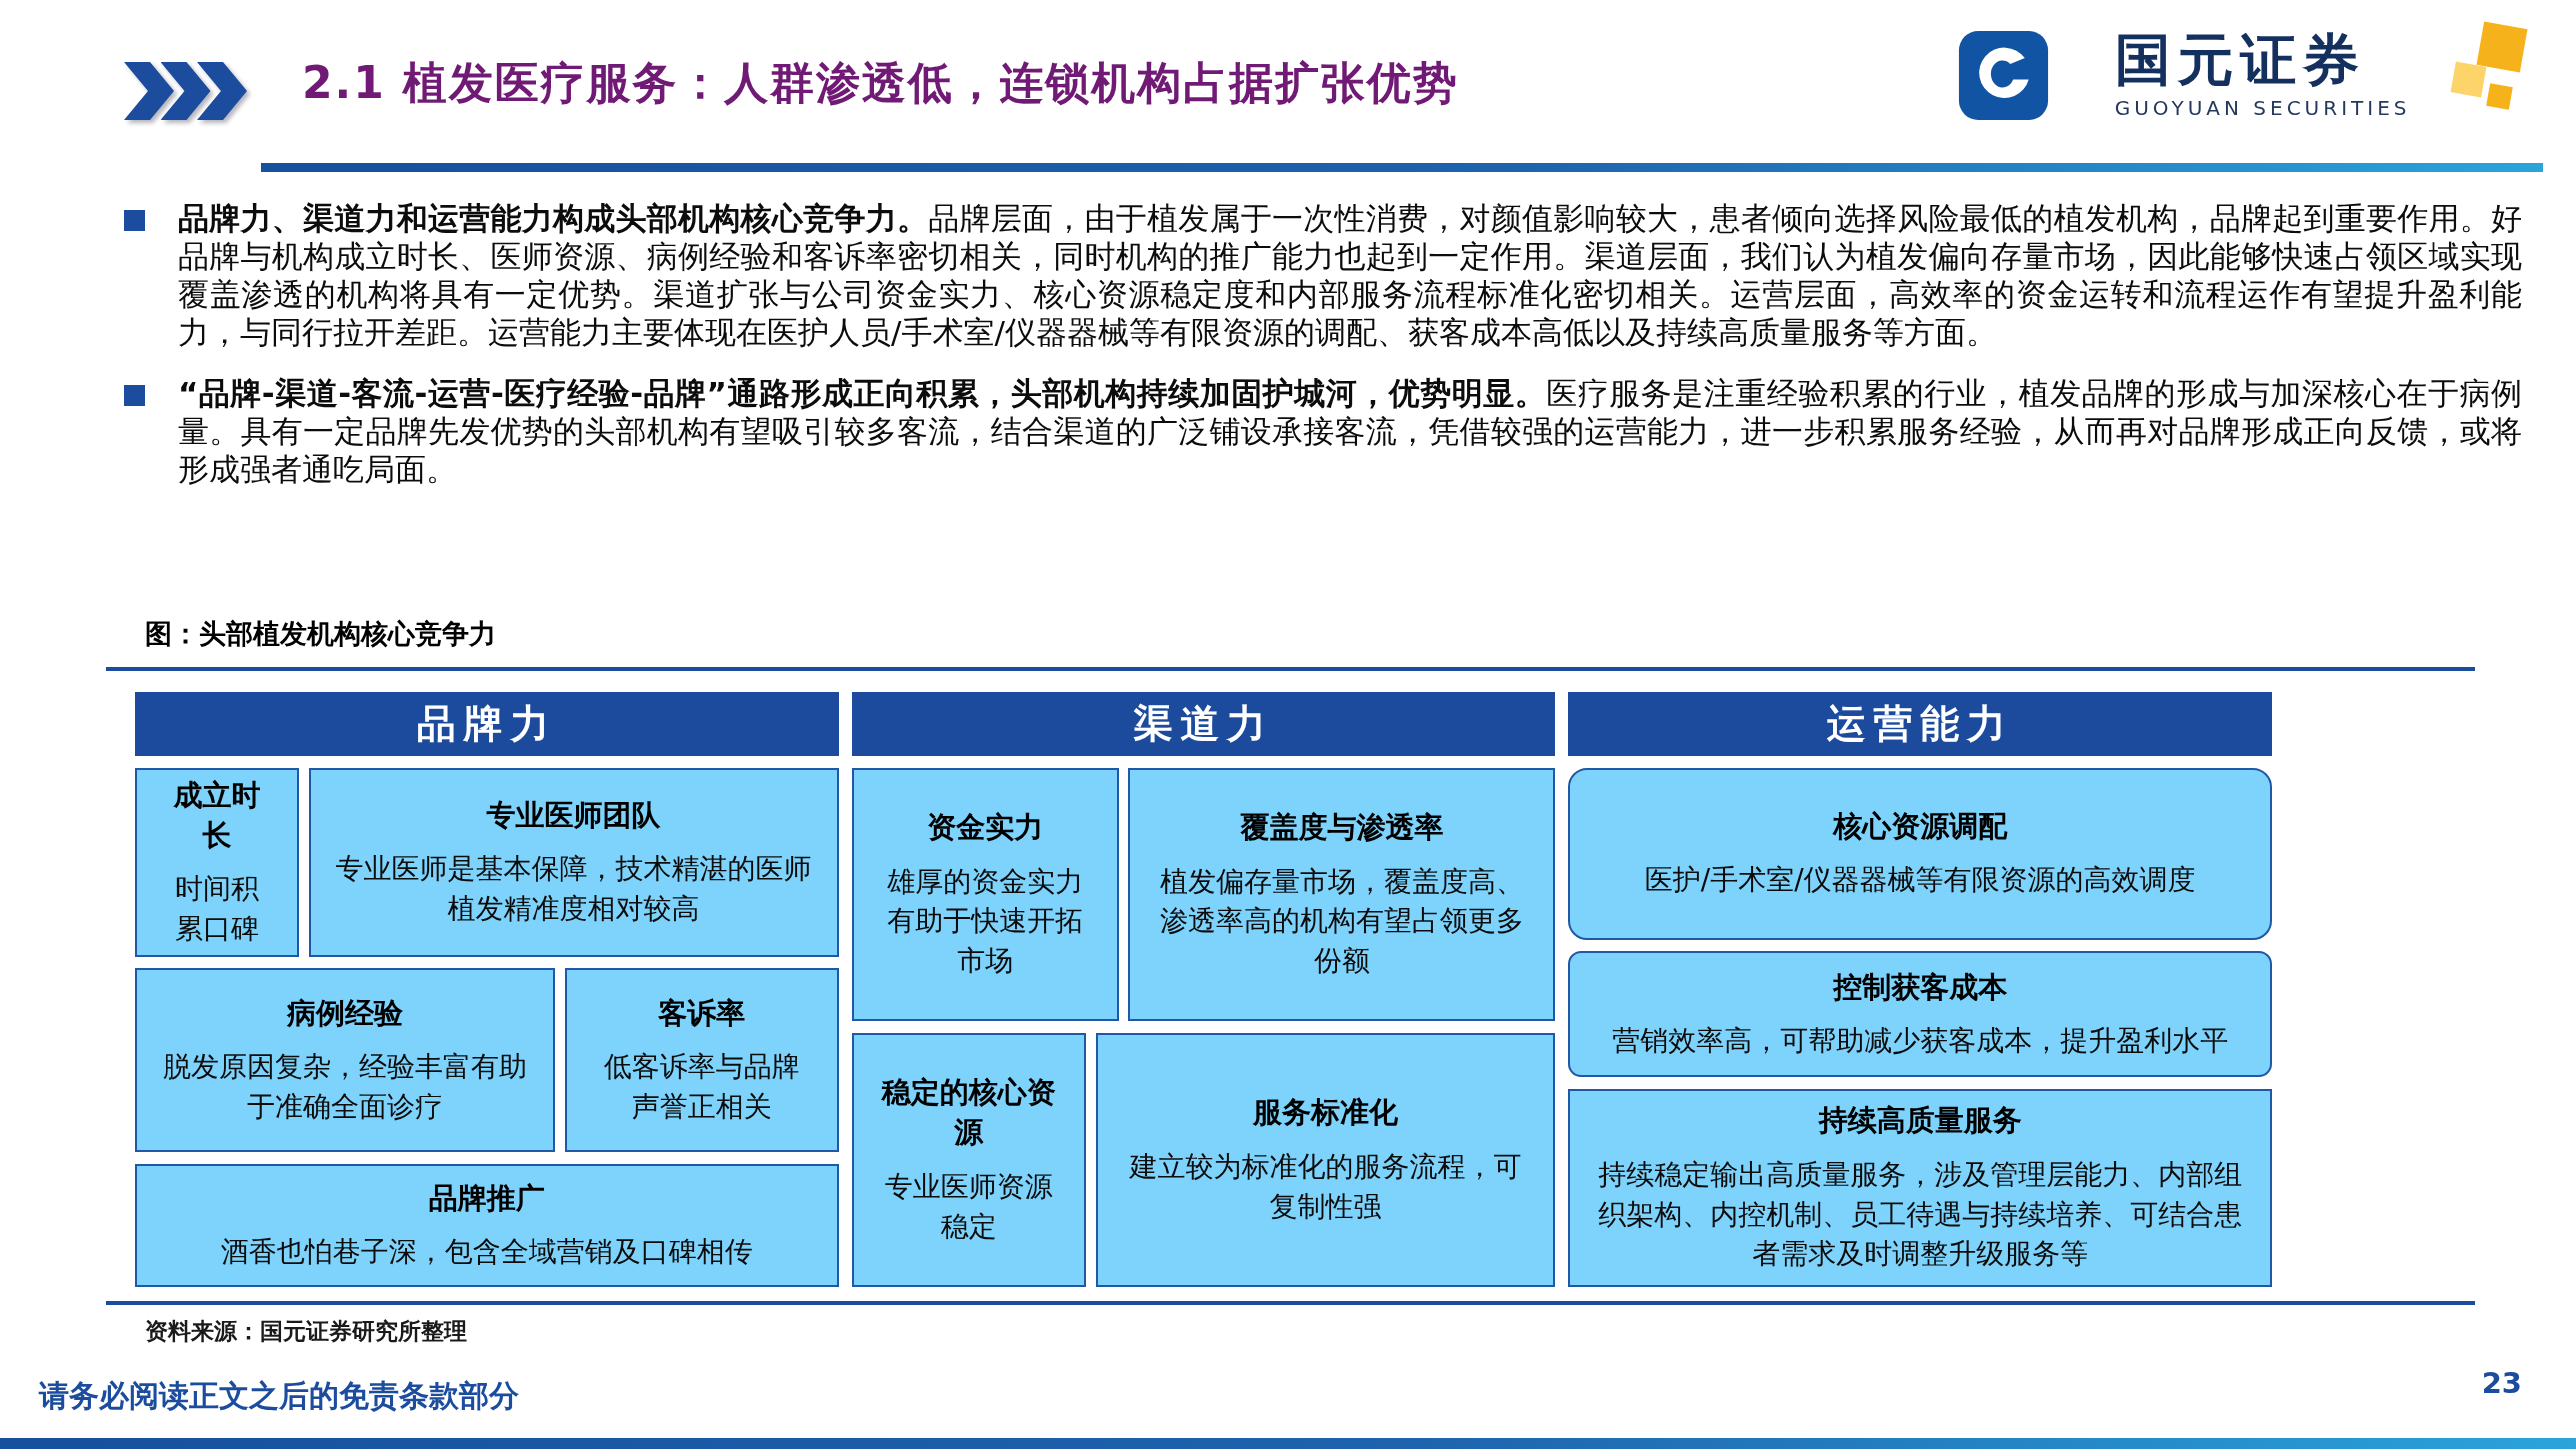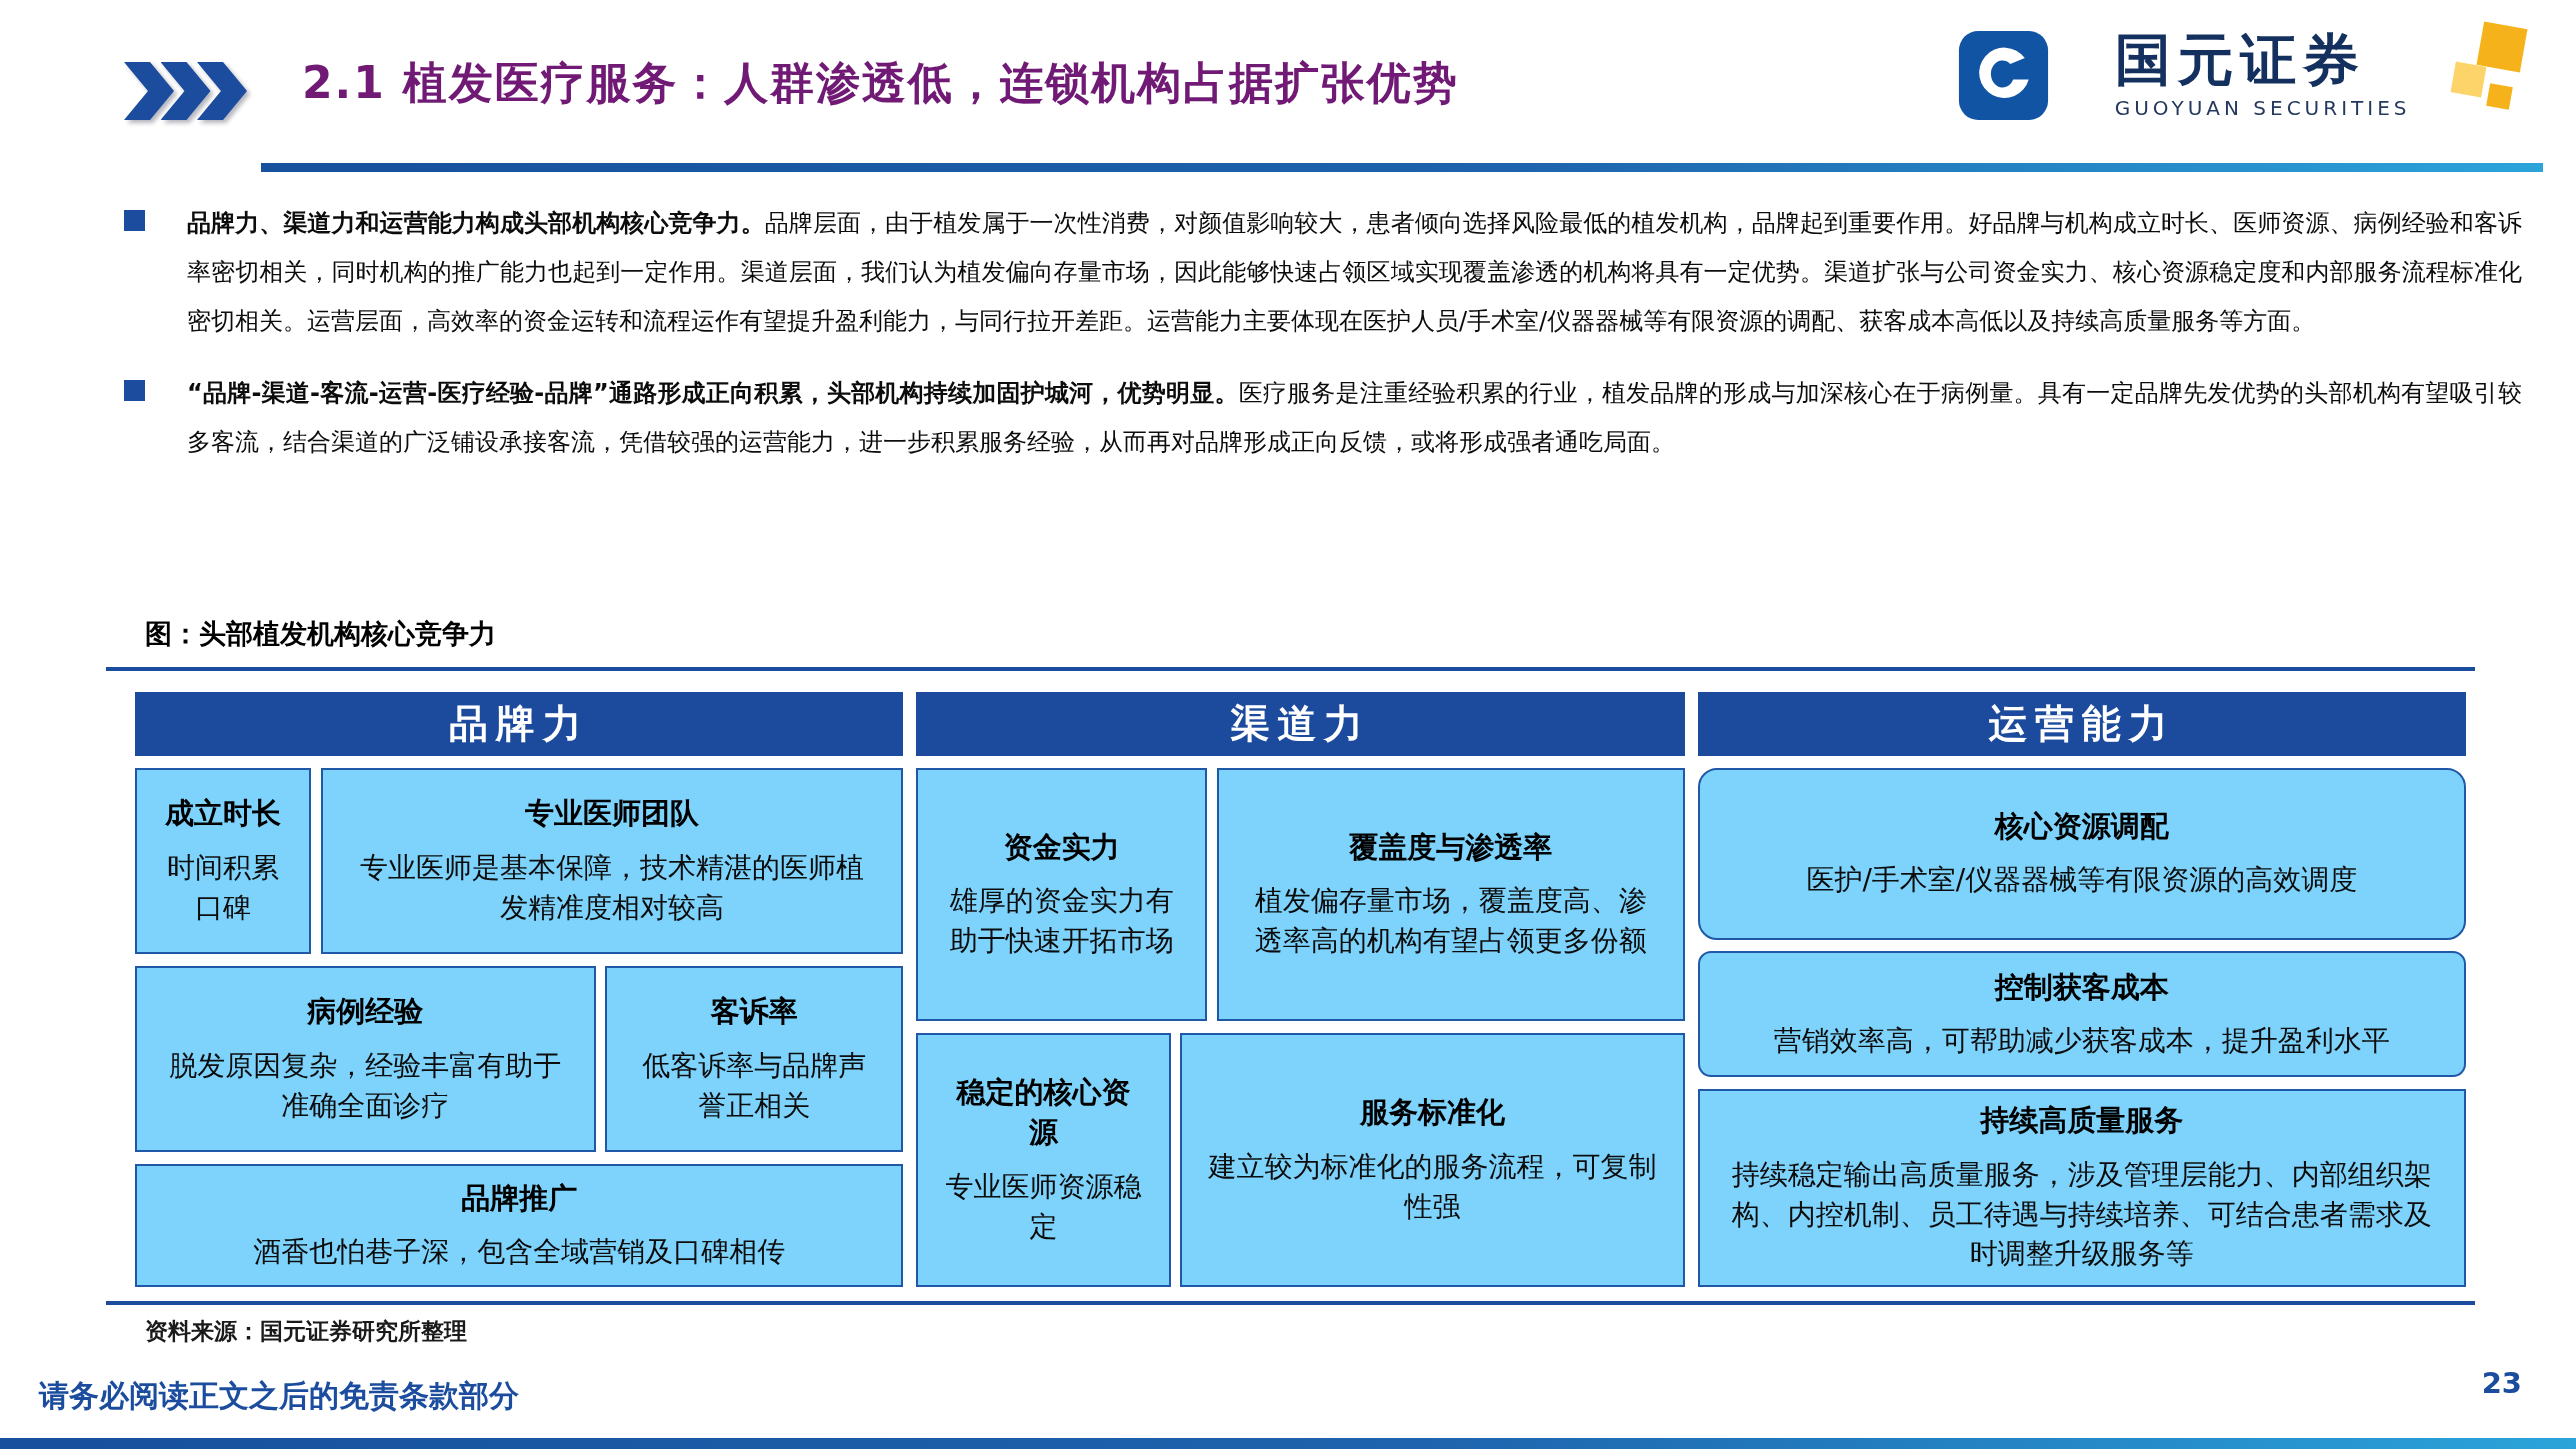--- a/index.html
+++ b/index.html
@@ -26,27 +26,27 @@
   .logo-squares{position:relative;width:106px;height:100px;margin-left:13.5px;}
   .sq{position:absolute;}
   .sq1{width:44px;height:44px;background:#f6b21b;right:5.8px;top:0;transform:rotate(10deg);}
   .sq2{width:31px;height:31px;background:#fdd469;right:46px;top:39px;transform:rotate(10deg);}
   .sq3{width:23px;height:23px;background:#f6b21b;right:19.3px;top:60px;transform:rotate(10deg);}
 
   
   .content{position:absolute;left:124px;top:199px;width:2398px;}
   .bullet-row{display:flex;margin-bottom:23px;}
   .bullet-sq{flex:0 0 21px;width:21px;height:21px;background:#1b4c9e;margin-top:10.6px;margin-right:33px;}
-  .para{font-size:24px;line-height:49px;text-align:justify;color:#0c0c0c;margin-left:9px;}
+  .para{font-size:31px;line-height:38px;text-align:justify;color:#0c0c0c;}
   .lead{font-weight:bold;}
 
   
   .fig-caption{position:absolute;left:145px;top:616px;font-size:27px;font-weight:bold;color:#000;}
   .fig-rule{position:absolute;left:106px;top:667px;width:2369px;height:3.9px;background:#1b4c9e;}
-  .diagram{position:absolute;left:135px;top:692px;width:2331px;display:flex;gap:13px;}
+  .diagram{position:absolute;left:135px;top:692px;width:2137px;display:flex;gap:13px;}
   .col{display:flex;flex-direction:column;flex:1;gap:11.6px;}
   .col-header{height:64px;background:#1c4b9e;color:#fff;font-size:39px;font-weight:bold;
               letter-spacing:7.7px;display:flex;align-items:center;justify-content:center;}
   .brow{display:flex;gap:9.7px;}
   .box{border:2.9px solid #2058a8;background:#7dd3fc;display:flex;flex-direction:column;
        align-items:center;justify-content:center;text-align:center;padding:7.7px 25px;box-sizing:border-box;}
   .box-title{font-size:29px;font-weight:bold;color:#000;margin-bottom:13.5px;}
   .box-desc{font-size:28px;line-height:1.42;color:#0c0c0c;}
   .h196{height:189px;flex:1;} .h127{height:123px;} .h262{height:254px;flex:1;}
   .h178{height:172px;border-radius:19px;} .h130{height:126px;border-radius:13px;} .h205{height:198px;}

